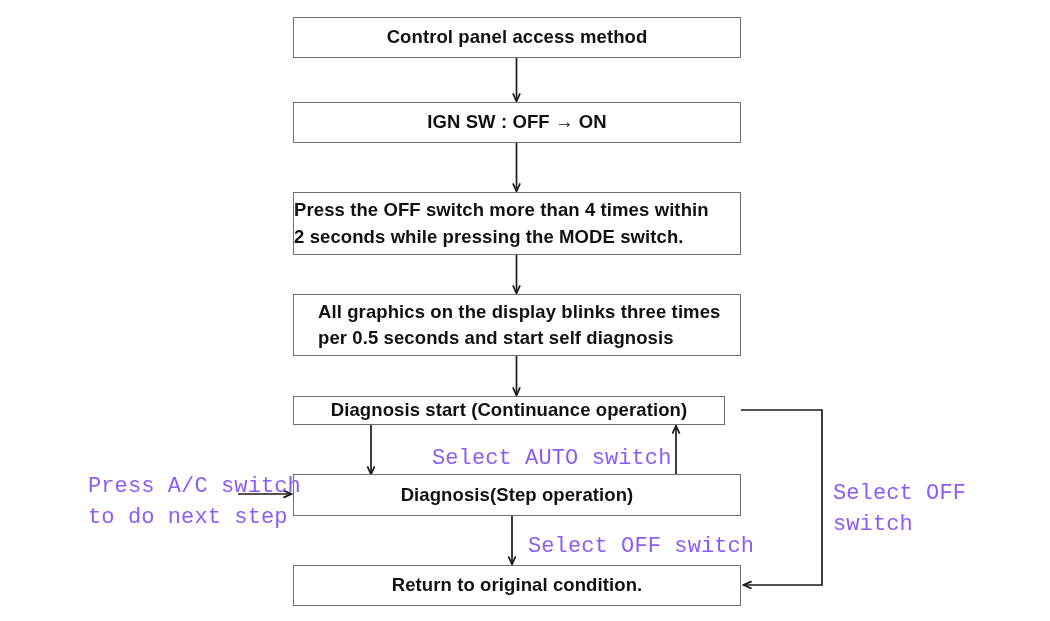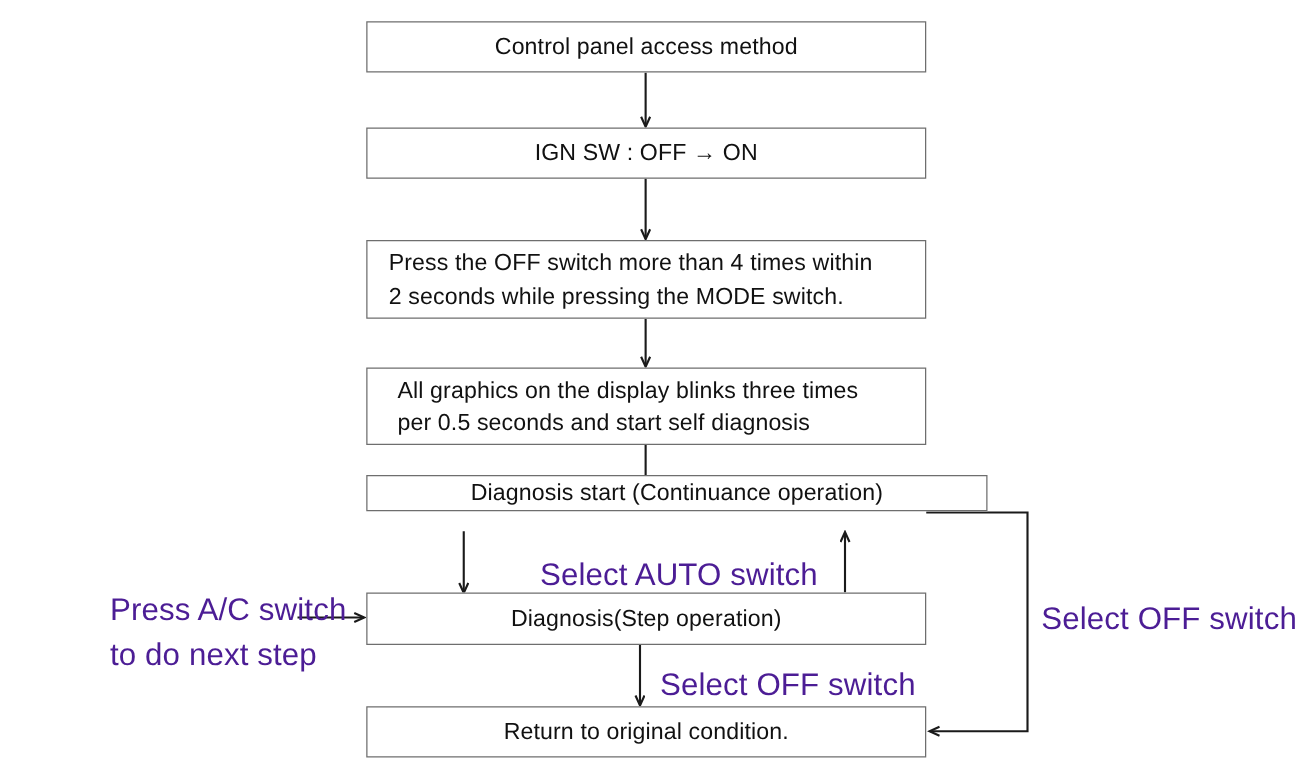--- a/index.html
+++ b/index.html
@@ -24,36 +24,37 @@
     border: 1.6px solid #6e6e6e;
     background: #ffffff;
     display: flex;
     align-items: center;
     justify-content: center;
     text-align: center;
     font-size: 18.5px;
     line-height: 1.42;
     color: #111111;
     letter-spacing: 0.1px;
+    font-weight: bold;
   }
   .node.left-align {
     justify-content: flex-start;
     text-align: left;
-    padding-left: 17px;
   }
   .node-text {
     white-space: pre-line;
   }
   .edge-label {
     position: absolute;
-    font-size: 25px;
+    font-size: 22px;
     line-height: 1.42;
-    color: #4c1d95;
+    color: #8b5cf6;
     white-space: pre-line;
     letter-spacing: 0.1px;
+    font-family: Liberation Mono, monospace;
   }
   svg.wires {
     position: absolute;
     left: 0;
     top: 0;
     width: 1050px;
     height: 621px;
     pointer-events: none;
   }
   svg.wires line, svg.wires path, svg.wires polyline {
@@ -99,21 +100,21 @@
   <div class="node left-align" style="left:293px; top:192px; width:448px; height:63px;">
     <span class="node-text">Press the OFF switch more than 4 times within
 2 seconds while pressing the MODE switch.</span>
   </div>
 
   <div class="node left-align" style="left:293px; top:294px; width:448px; height:62px; padding-left:24px;">
     <span class="node-text">All graphics on the display blinks three times
 per 0.5 seconds and start self diagnosis</span>
   </div>
 
-  <div class="node" style="left:293px; top:380px; width:497px; height:29px;">
+  <div class="node" style="left:293px; top:396px; width:432px; height:29px;">
     <span class="node-text">Diagnosis start (Continuance operation)</span>
   </div>
 
   <div class="node" style="left:293px; top:565px; width:448px; height:41px;">
     <span class="node-text">Return to original condition.</span>
   </div>
 
   <div class="node" style="left:293px; top:474px; width:448px; height:42px;">
     <span class="node-text">Diagnosis(Step operation)</span>
   </div>

